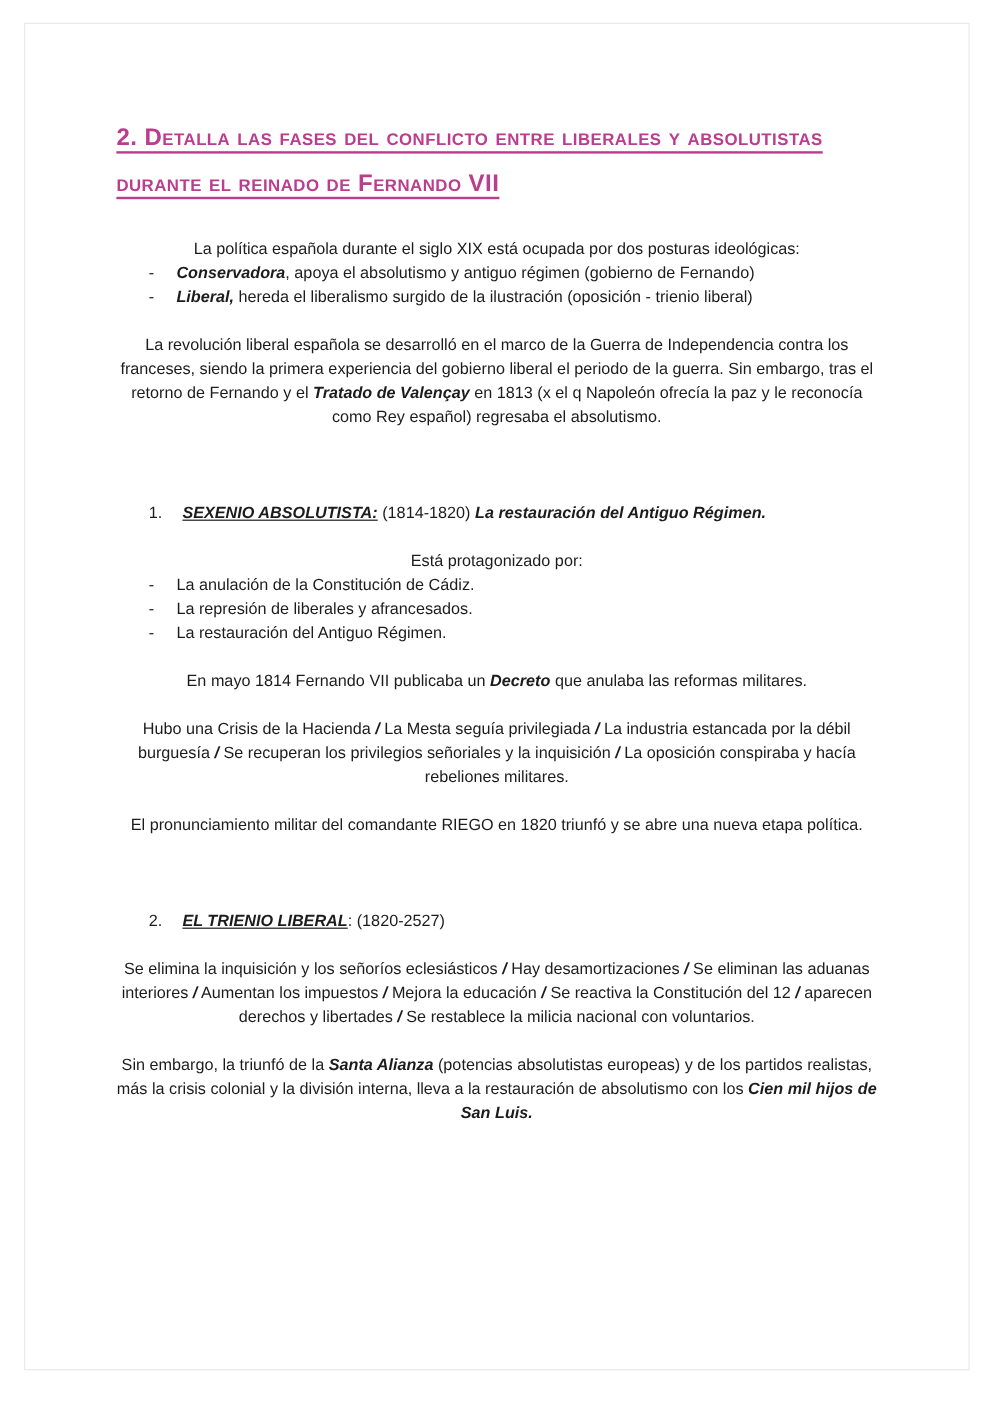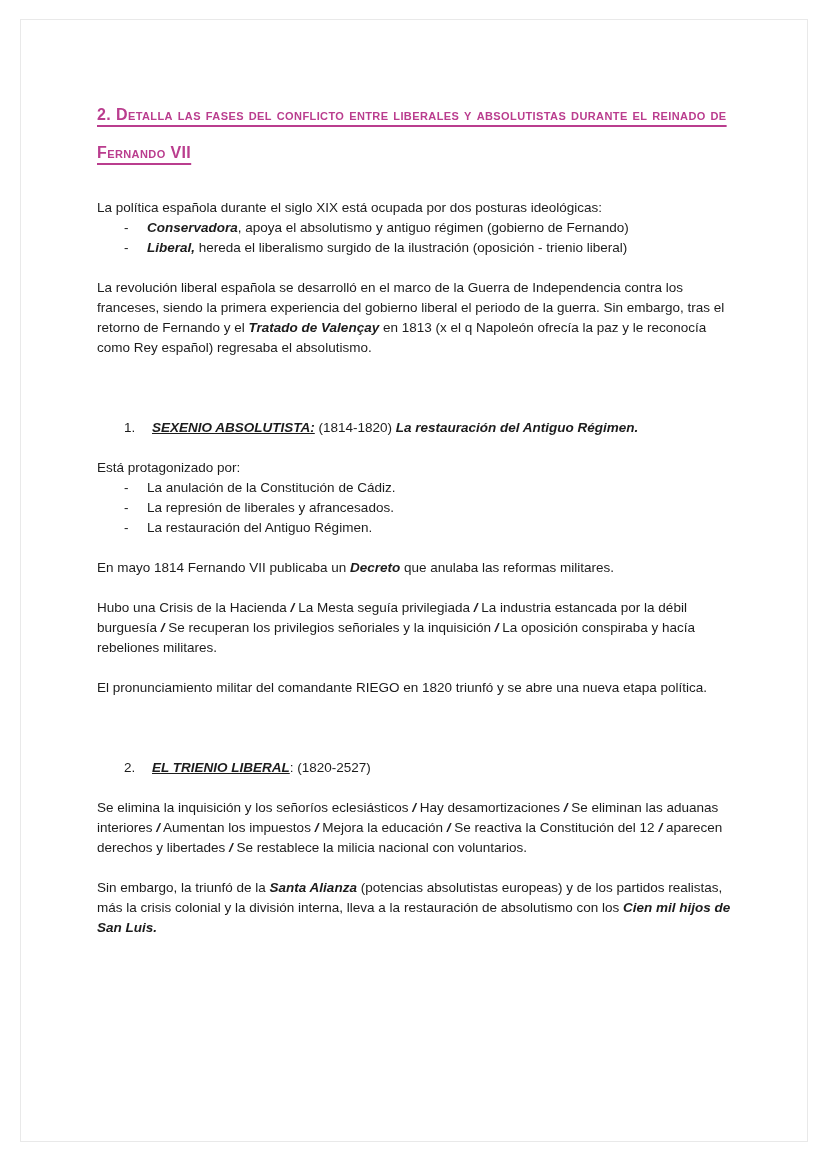--- a/index.html
+++ b/index.html
@@ -16,37 +16,37 @@
     border:1px solid #e9e9e9;
   }
   .content {
     display:flex;
     flex-direction:column;
     padding:76px 76px 0 76px;
   }
   .doc-title {
     font-variant:small-caps;
     font-weight:700;
-    font-size:16px;
+    font-size:20px;
     line-height:38px;
     letter-spacing:0.4px;
     color:var(--heading-color, #ba3d8e);
     text-decoration:underline;
     text-decoration-thickness:2px;
     text-underline-offset:5px;
     margin-bottom:26px;
   }
   .body-text {
     font-size:13.5px;
     line-height:20px;
     display:flex;
     flex-direction:column;
   }
   .block { margin-bottom:20px; }
-  p.line { margin:0; }
+  p.line { margin:0;text-align:center; }
   .b { font-weight:700;font-style:italic; }
   .u { text-decoration:underline; }
   .li { display:flex; padding-left:27px; }
   .li .marker { width:23px; flex:none; }
   .li .li-text { flex:1; }
   .num-heading { display:flex; padding-left:27px; margin-top:40px; margin-bottom:20px; }
   .num-heading .num { width:28px; flex:none; }
   .num-heading .h-text { flex:1; }
 </style>
 </head>

